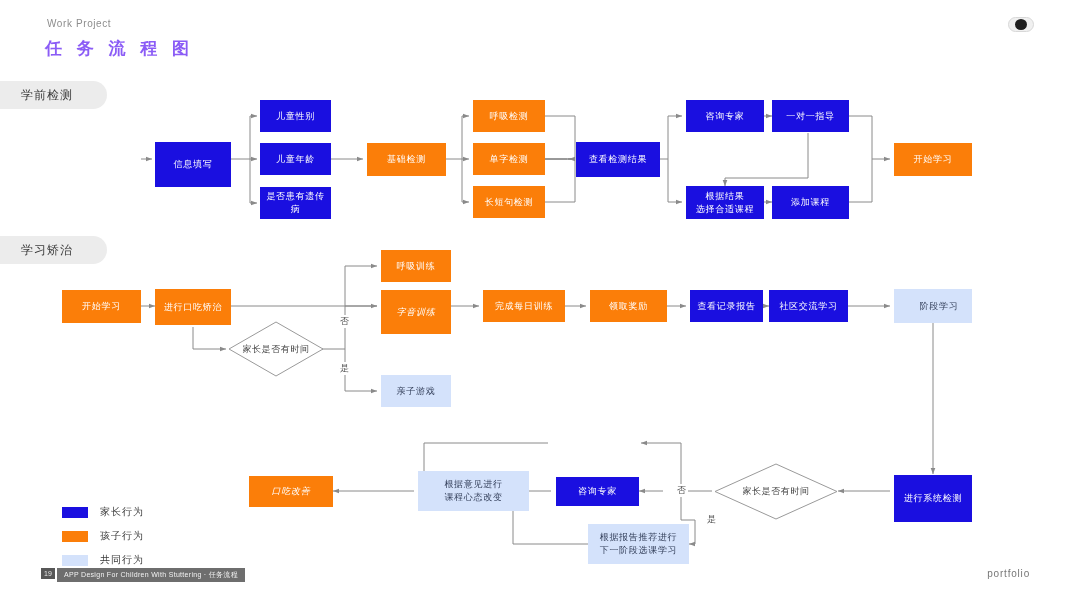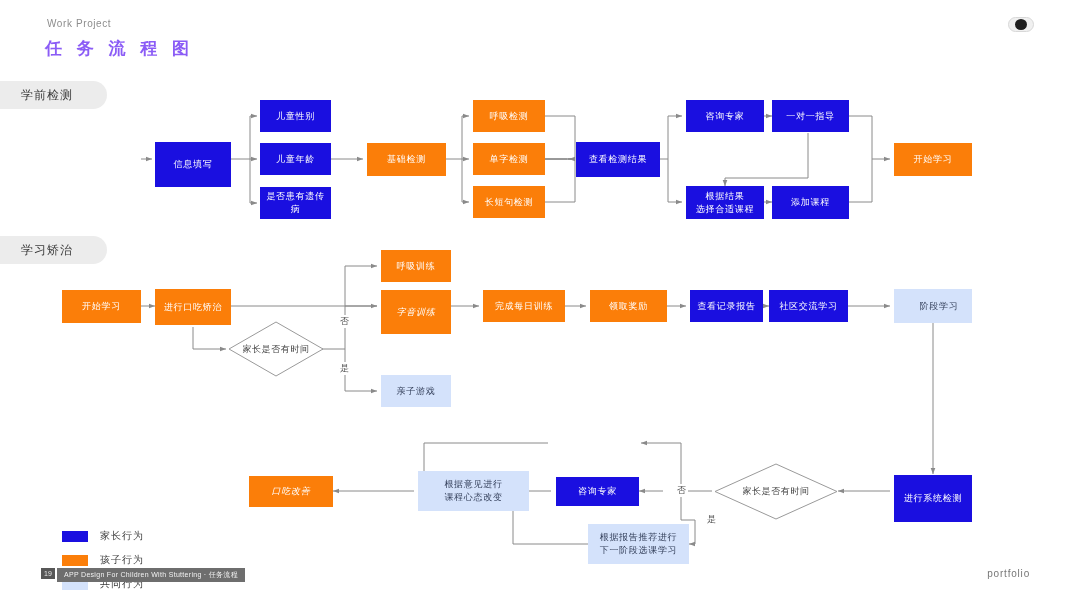--- a/index.html
+++ b/index.html
@@ -66,21 +66,21 @@
 
   
   .wires { position: absolute; left: 0; top: 0; width: 1067px; height: 600px; pointer-events: none; }
 
   .edge-tag {
     position: absolute; font-size: 9px; color: #555; background: #fff;
     padding: 0 2px;
   }
 
   
-  .legend { position: absolute; left: 62px; top: 527px; }
+  .legend { position: absolute; left: 62px; top: 503px; }
   .legend-row { display: flex; align-items: center; height: 18px; margin-bottom: 6px; }
   .swatch { width: 26px; height: 11px; margin-right: 12px; }
   .sw-blue   { background: #1a0fe0; }
   .sw-orange { background: #fb7e09; }
   .sw-light  { background: #d4e2fb; }
   .legend-label { font-size: 10px; color: #3a3a3a; letter-spacing: 1px; }
 
   
   .footer-badge {
     position: absolute; left: 41px; top: 568px;

